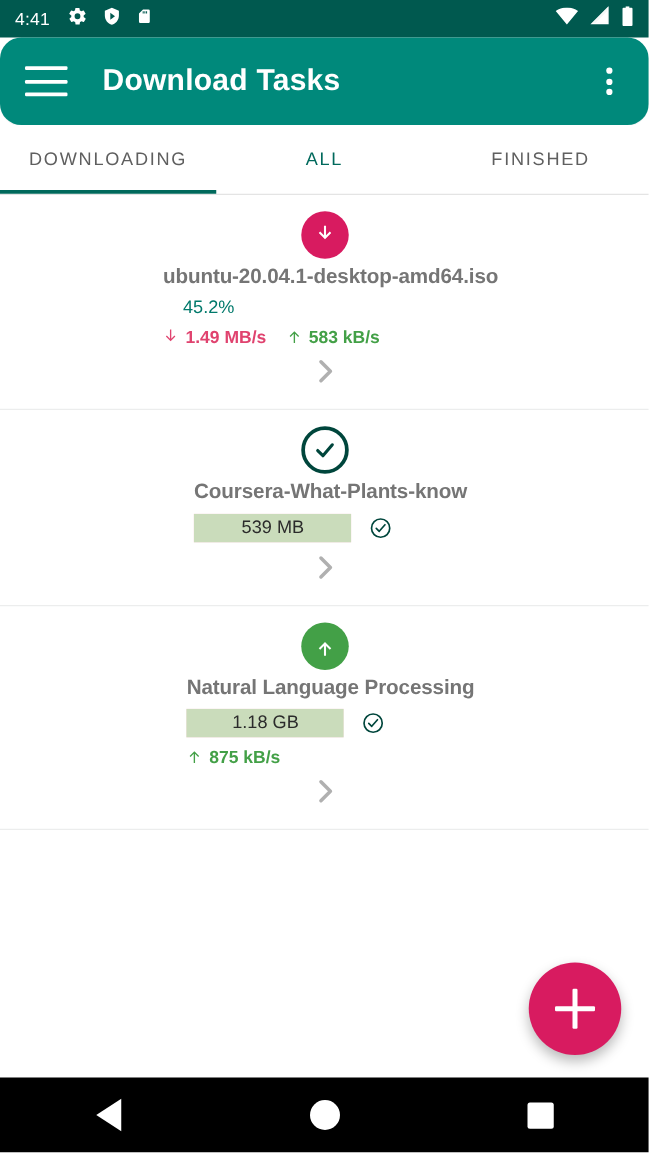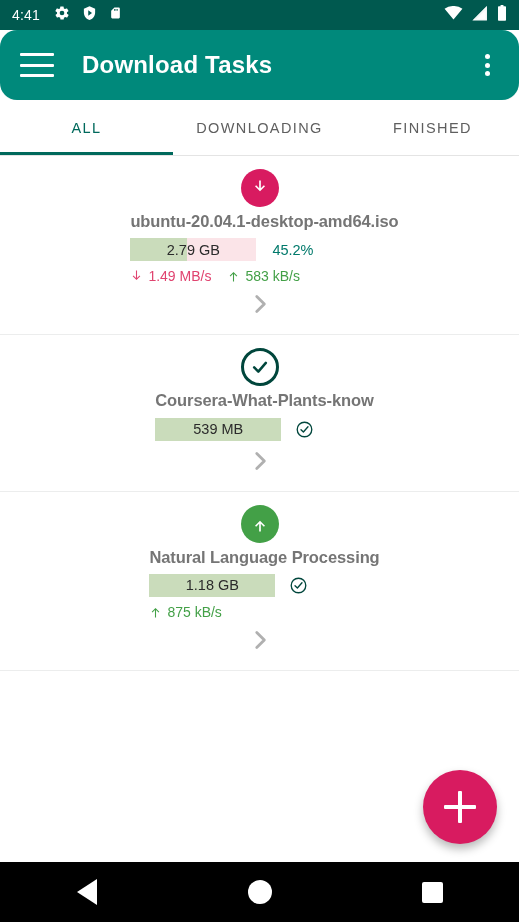--- a/index.html
+++ b/index.html
@@ -72,21 +72,21 @@
                 line-height: 1.35; letter-spacing: -.1px; }
   .meta { display: flex; align-items: center; margin-top: 6px; }
   .bar { position: relative; width: 126px; height: 23px; background: #fbe4e8;
          overflow: hidden; flex: 0 0 126px; }
   .bar .fill { position:absolute; left:0; top:0; bottom:0; background: #cadcbb; }
   .bar .bartext { position: relative; z-index: 2; width:100%; height:100%;
                   display:flex; align-items:center; justify-content:center;
                   font-size: 14.5px; color: #2b2b2b; }
   .pct { font-size: 14.5px; color: #00796b; margin-left: 16px; }
   .doneck { margin-left: 14px; display:flex; align-items:center; }
-  .speeds { display:flex; align-items:center; margin-top: 7px; gap: 6px; }
+  .speeds { display:flex; align-items:center; margin-top: 7px; gap: 6px; font-weight: bold; }
   .speed { display:flex; align-items:center; font-size: 14px; }
   .speed.dl { color: #e0436f; margin-right: 10px; }
   .speed.ul { color: #43a047; }
   .speed span { margin-left: 5px; }
   .chev { width: 40px; flex: 0 0 40px; display:flex; align-items:center; justify-content:center; }
 
   
   .fab { position: absolute; right: 22px; bottom: 78px; width: 74px; height: 74px;
          border-radius: 50%; background: #d81b60; display:flex; align-items:center;
          justify-content:center; box-shadow: 0 5px 10px rgba(0,0,0,.28); cursor: pointer; }
@@ -155,43 +155,39 @@
     </div>
     <div class="appbar-title">Download Tasks</div>
     <div class="overflow">
       <i></i>
         <i></i>
         <i></i>
     </div>
   </div>
 
   <div class="tabs">
+    <div class="tab">DOWNLOADING</div>
     <div class="tab active">ALL</div>
-    <div class="tab">DOWNLOADING</div>
     <div class="tab">FINISHED</div>
     <div class="tab-indicator"></div>
   </div>
 
   <div class="list">
 
     <div class="row">
       <div class="row-icon">
         <div class="badge down">
           <svg width="20" height="20" viewBox="0 0 24 24" fill="#fff">
               <path d="M11 3h2v9.2l3.6-3.6 1.4 1.4-6 6-6-6 1.4-1.4L11 12.2V3z"></path>
             </svg>
         </div>
       </div>
       <div class="row-body">
         <div class="task-title">ubuntu-20.04.1-desktop-amd64.iso</div>
         <div class="meta">
-          <div class="bar">
-            <div class="fill" id="fill0" style="width: 45.2%;"></div>
-            <div class="bartext">2.79 GB</div>
-          </div>
           <div class="pct">45.2%</div>
         </div>
         <div class="speeds">
           <div class="speed dl">
             <svg width="13" height="14" viewBox="0 0 24 24" fill="#e0436f">
                 <path d="M11 2h2v13.6l4.6-4.6 1.4 1.4-7 7-7-7 1.4-1.4 4.6 4.6V2z"></path>
               </svg>
             <span>1.49 MB/s</span>
           </div>
           <div class="speed ul">

